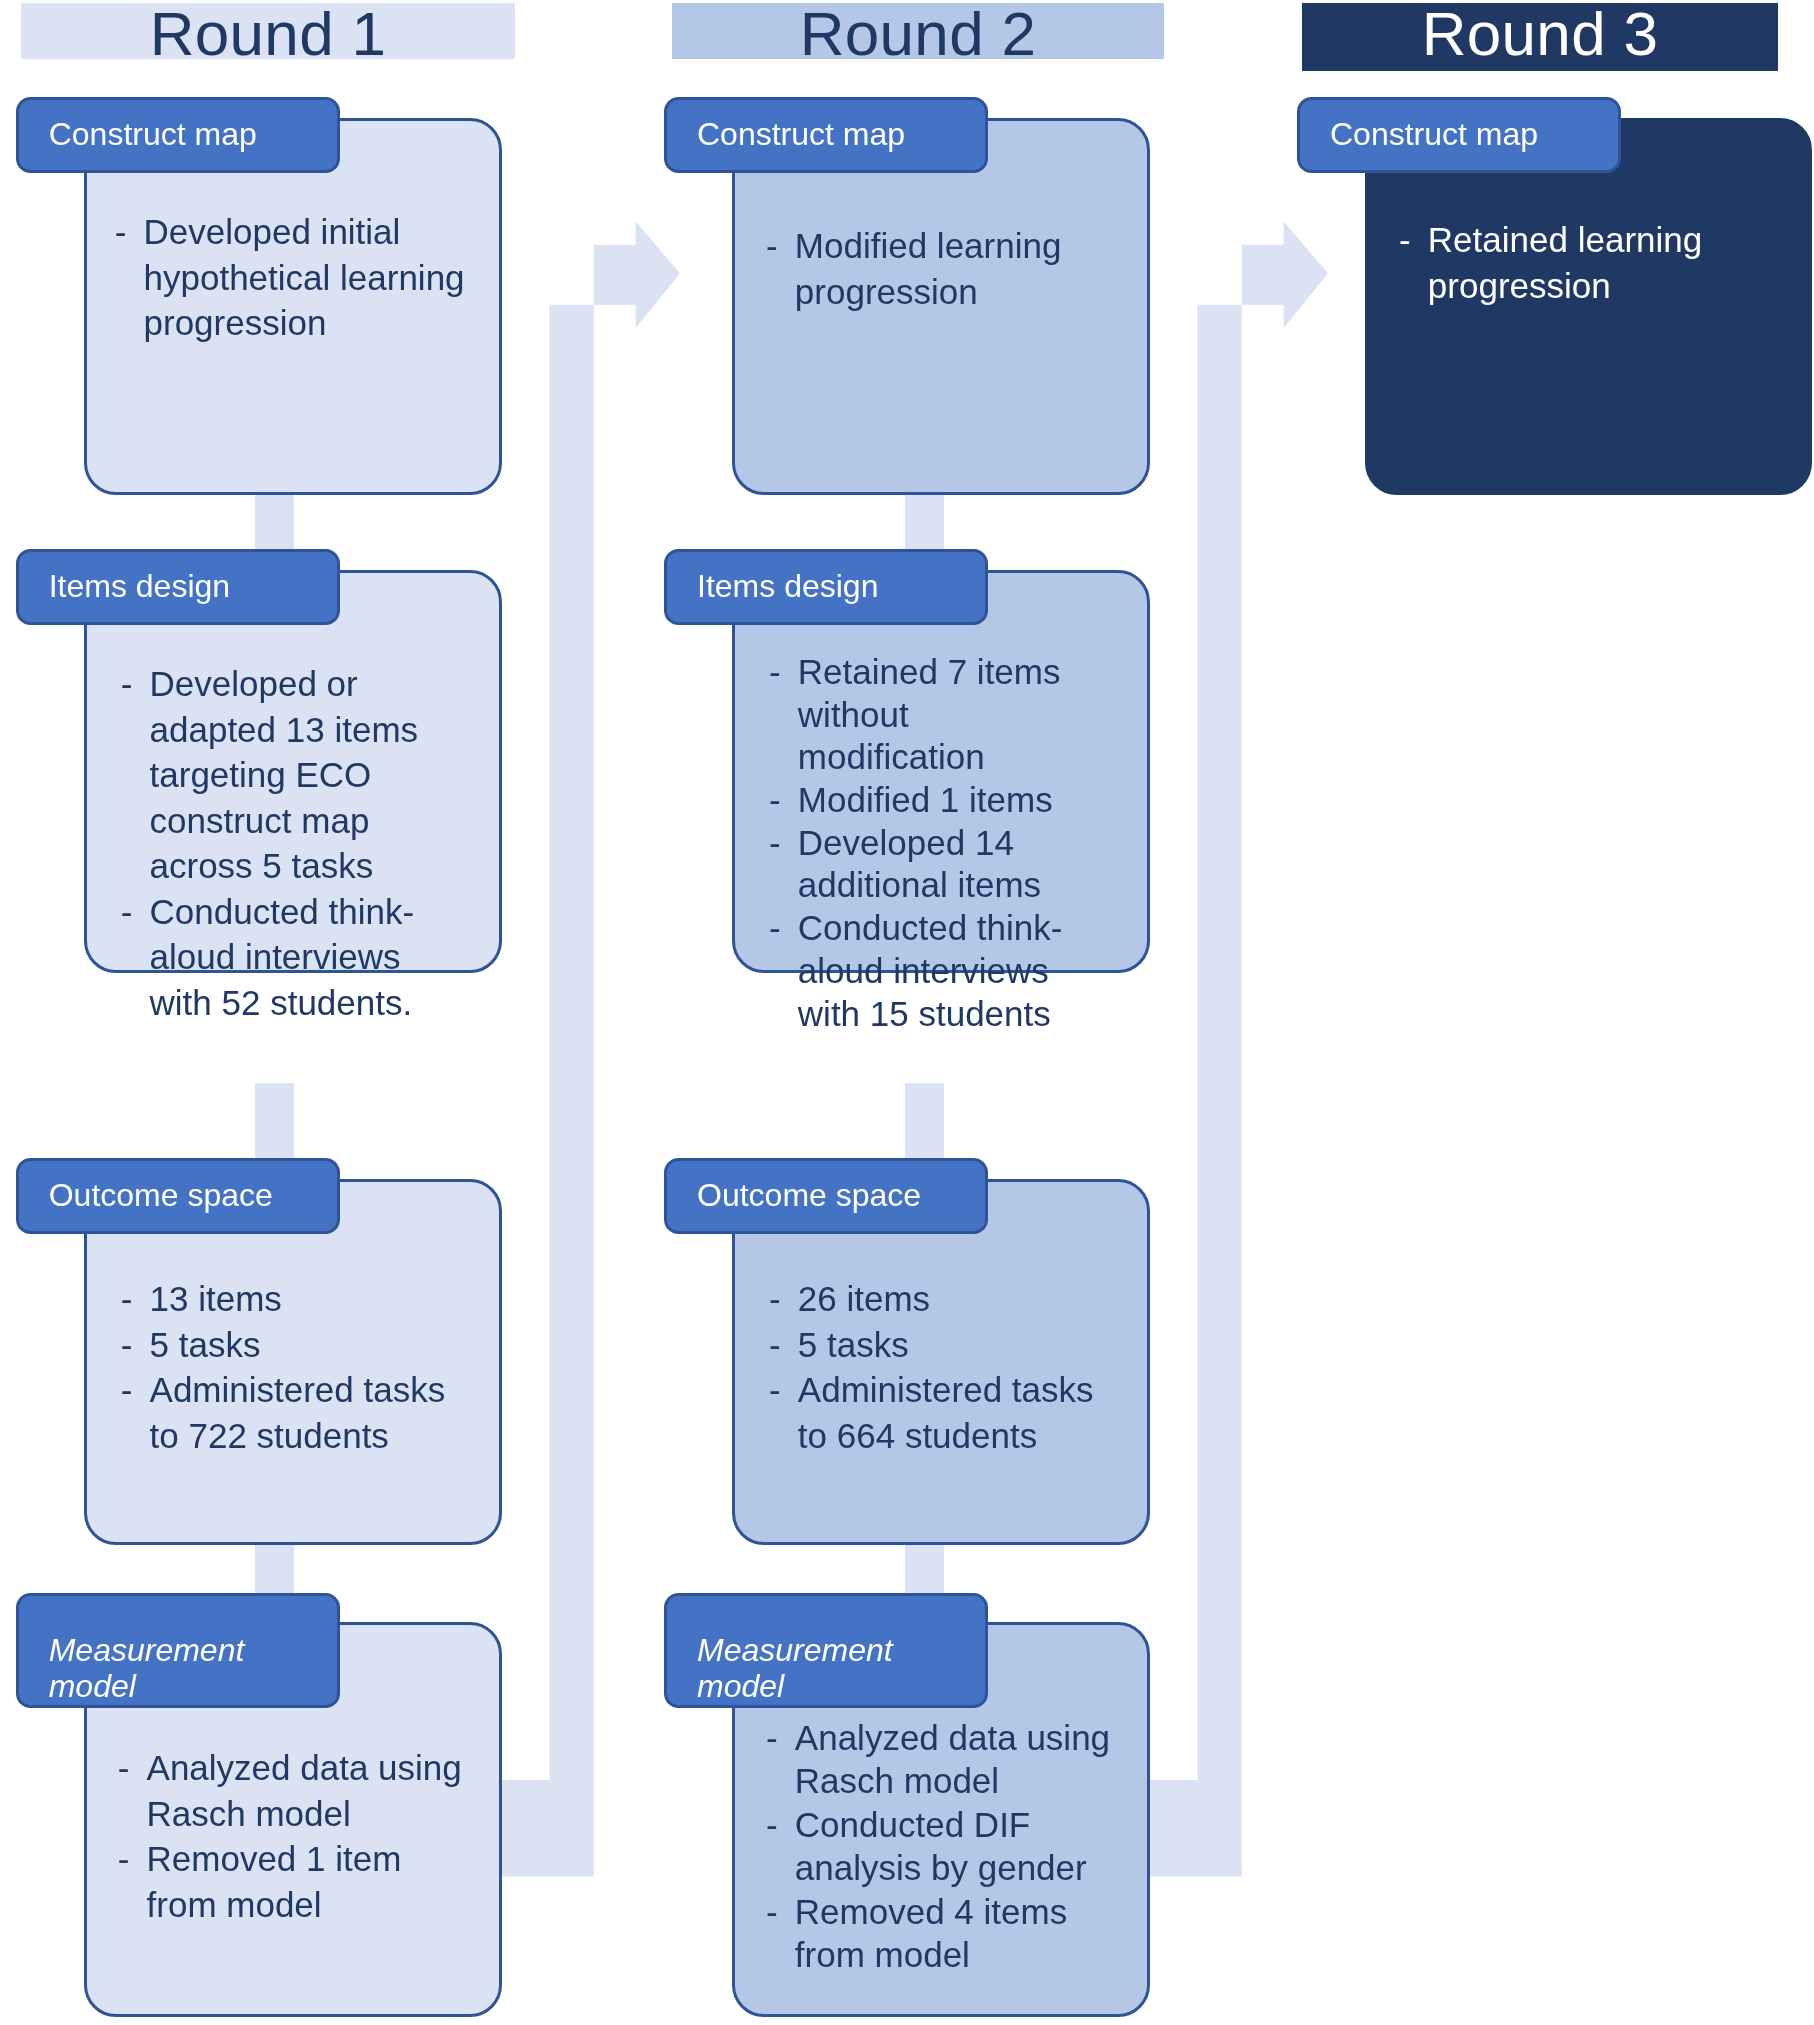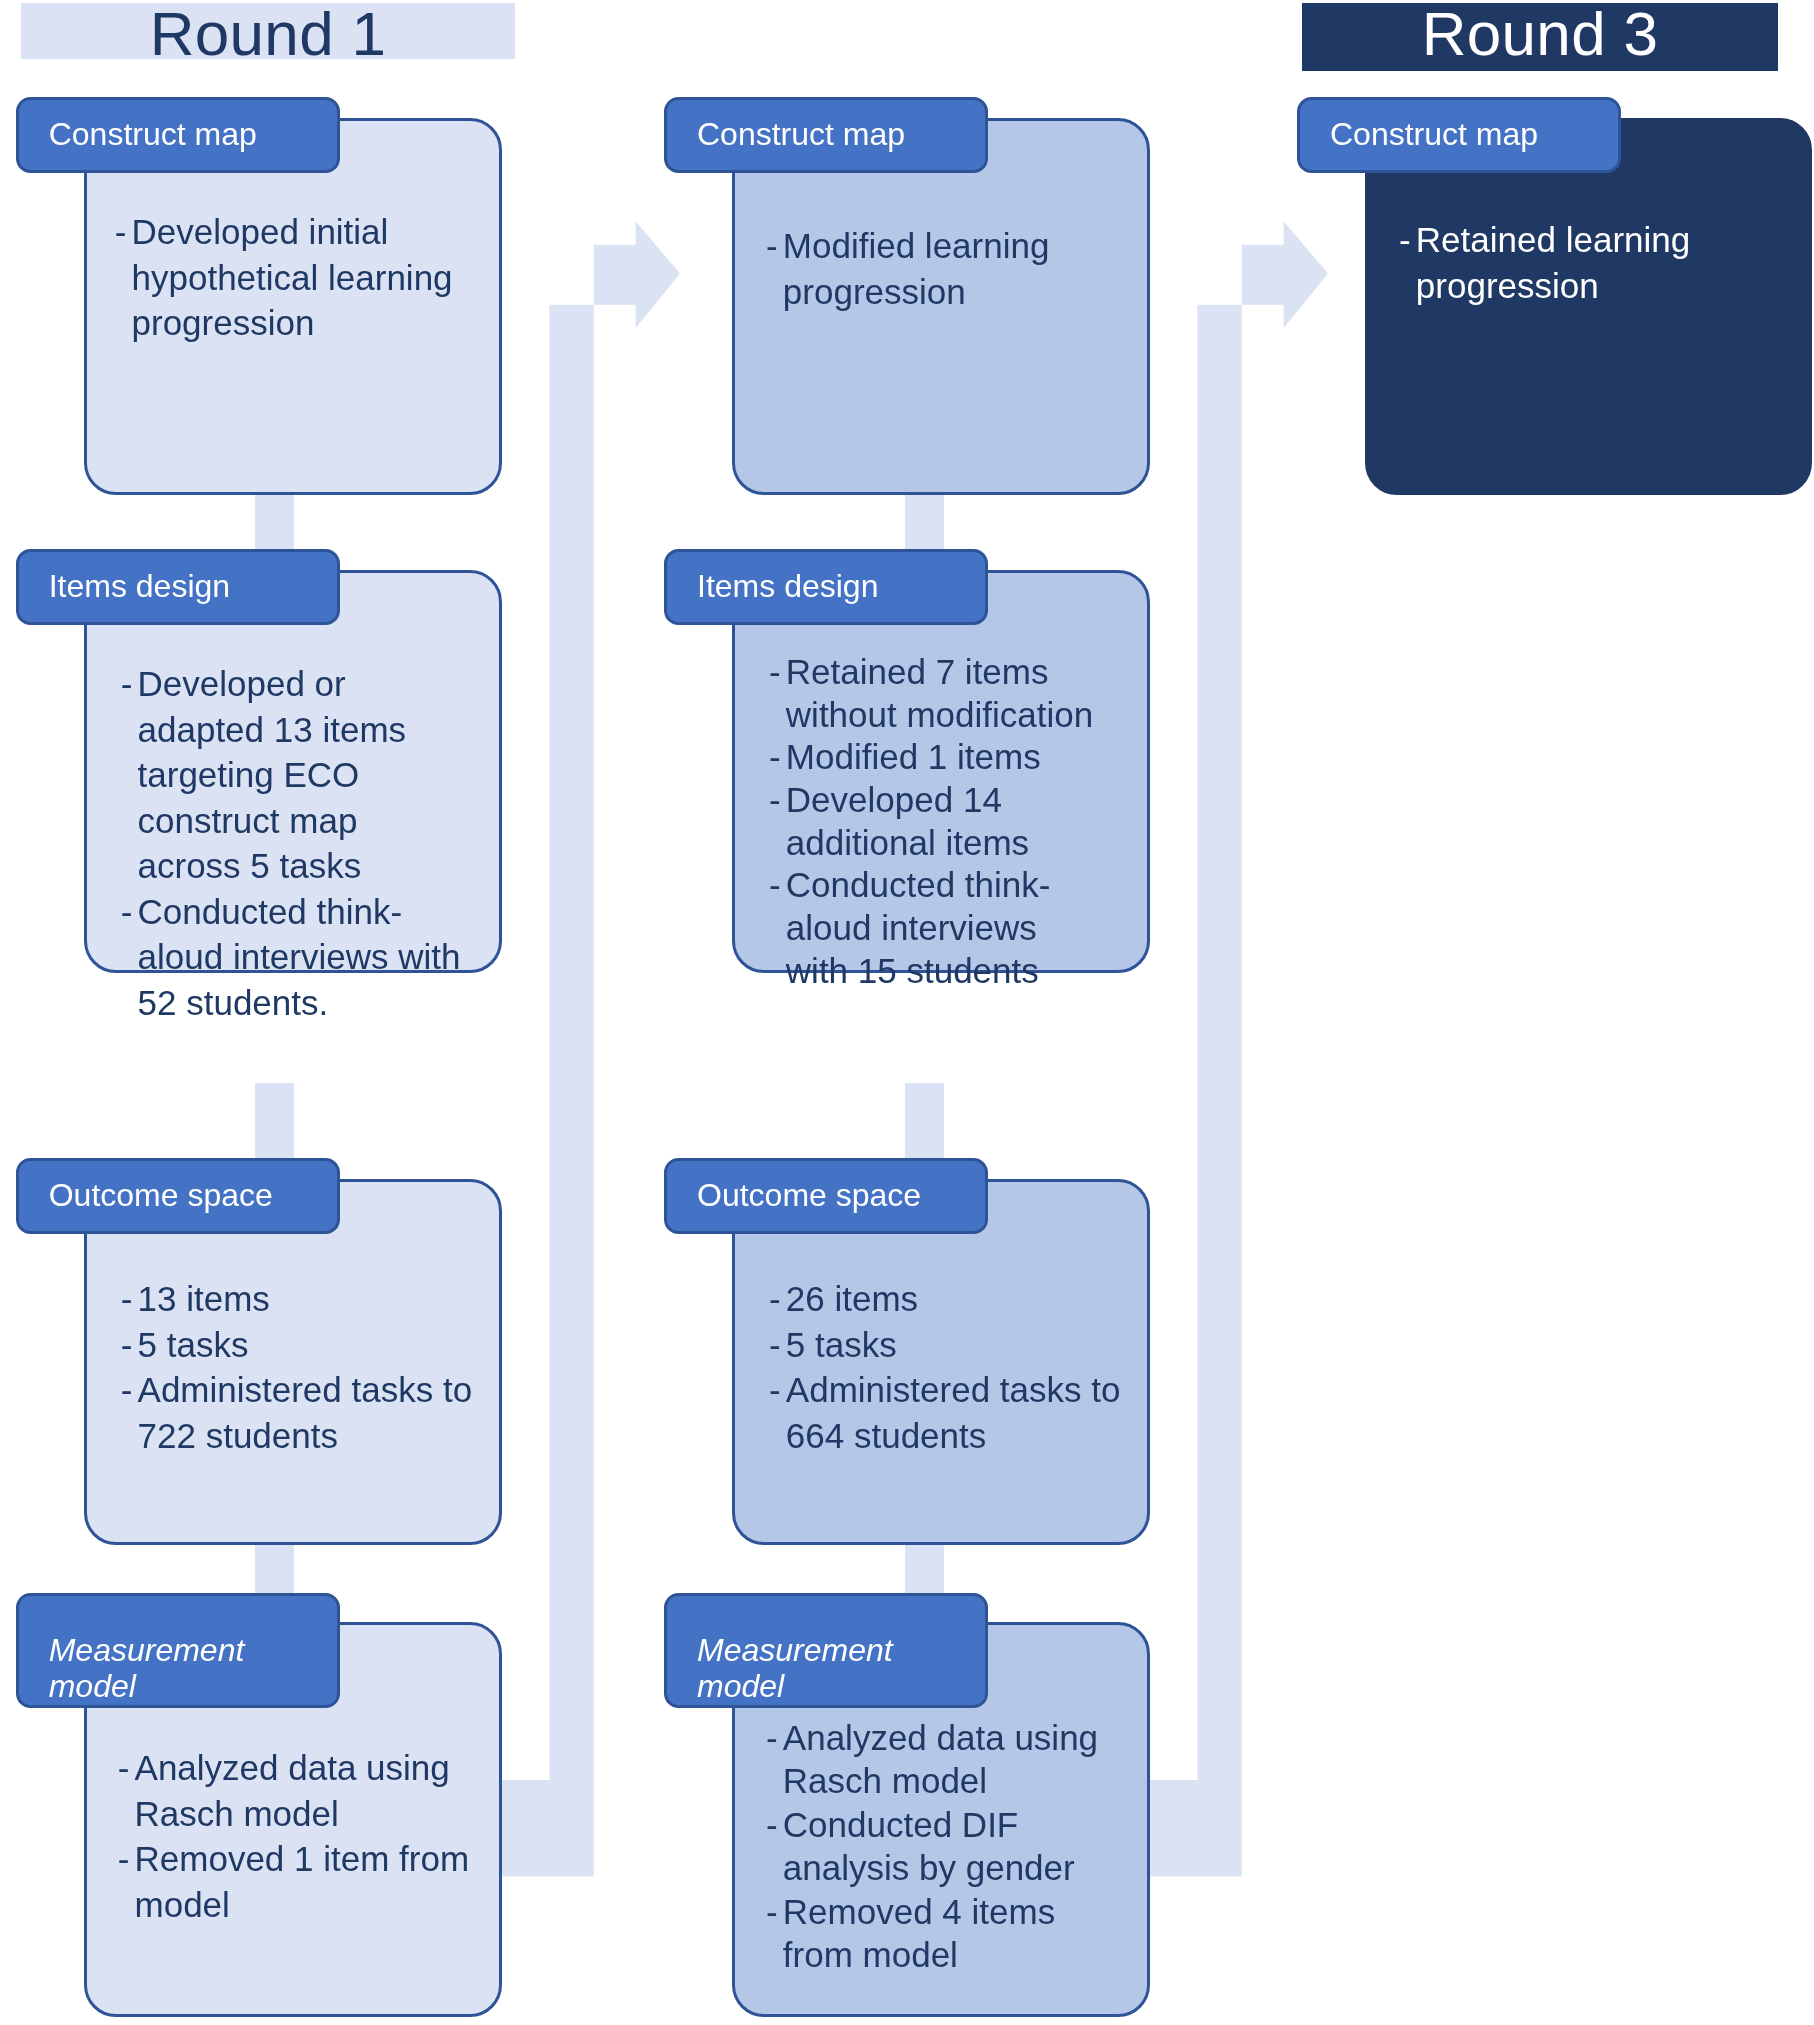--- a/index.html
+++ b/index.html
@@ -90,21 +90,21 @@
   .card-text.light { color: #ffffff; }
 
   .bullet-row {
     display: flex;
     align-items: flex-start;
   }
   .dash {
     flex: 0 0 auto;
     margin-right: 5.2px;
   }
-  .btext { flex: 1 1 auto; }
+  .btext { flex: 1 1 auto; margin-left: 12px; }
 </style>
 </head>
 <body>
 
 <div id="stage">
 
   <svg class="bent-arrow" style="left:492px; top:220px; width:188px; height:1663px;" viewBox="0 0 360 3180" xmlns="http://www.w3.org/2000/svg">
     <path d="M 0 2985 L 0 3170 L 195 3170 L 195 45 L 275 45 L 275 0 L 360 100 L 275 205 L 275 160 L 110 160 L 110 2985 Z" transform="translate(0,0)" fill="#dae2f3"></path>
   </svg>
 
@@ -185,20 +185,23 @@
         <span class="dash">-</span>
         <span class="btext">Analyzed data using Rasch model</span>
       </div>
       <div class="bullet-row">
         <span class="dash">-</span>
         <span class="btext">Removed 1 item from model</span>
       </div>
     </div>
   </div>
 
+  <div class="round-header rh2">
+    <span>Round 2</span>
+  </div>
 
   <div class="card" style="left:664px; top:97px; width:486px; height:397px;">
     <div class="card-body r2" style="left:68px; top:21px; width:418px; height:377px;"></div>
     <div class="card-tab" style="left:0px; top:0px; width:324px; height:76px;">
       <span>Construct map</span>
     </div>
     <div class="card-text" style="left:102px; top:126px; width:366px;">
       <div class="bullet-row">
         <span class="dash">-</span>
         <span class="btext">Modified learning progression</span>

